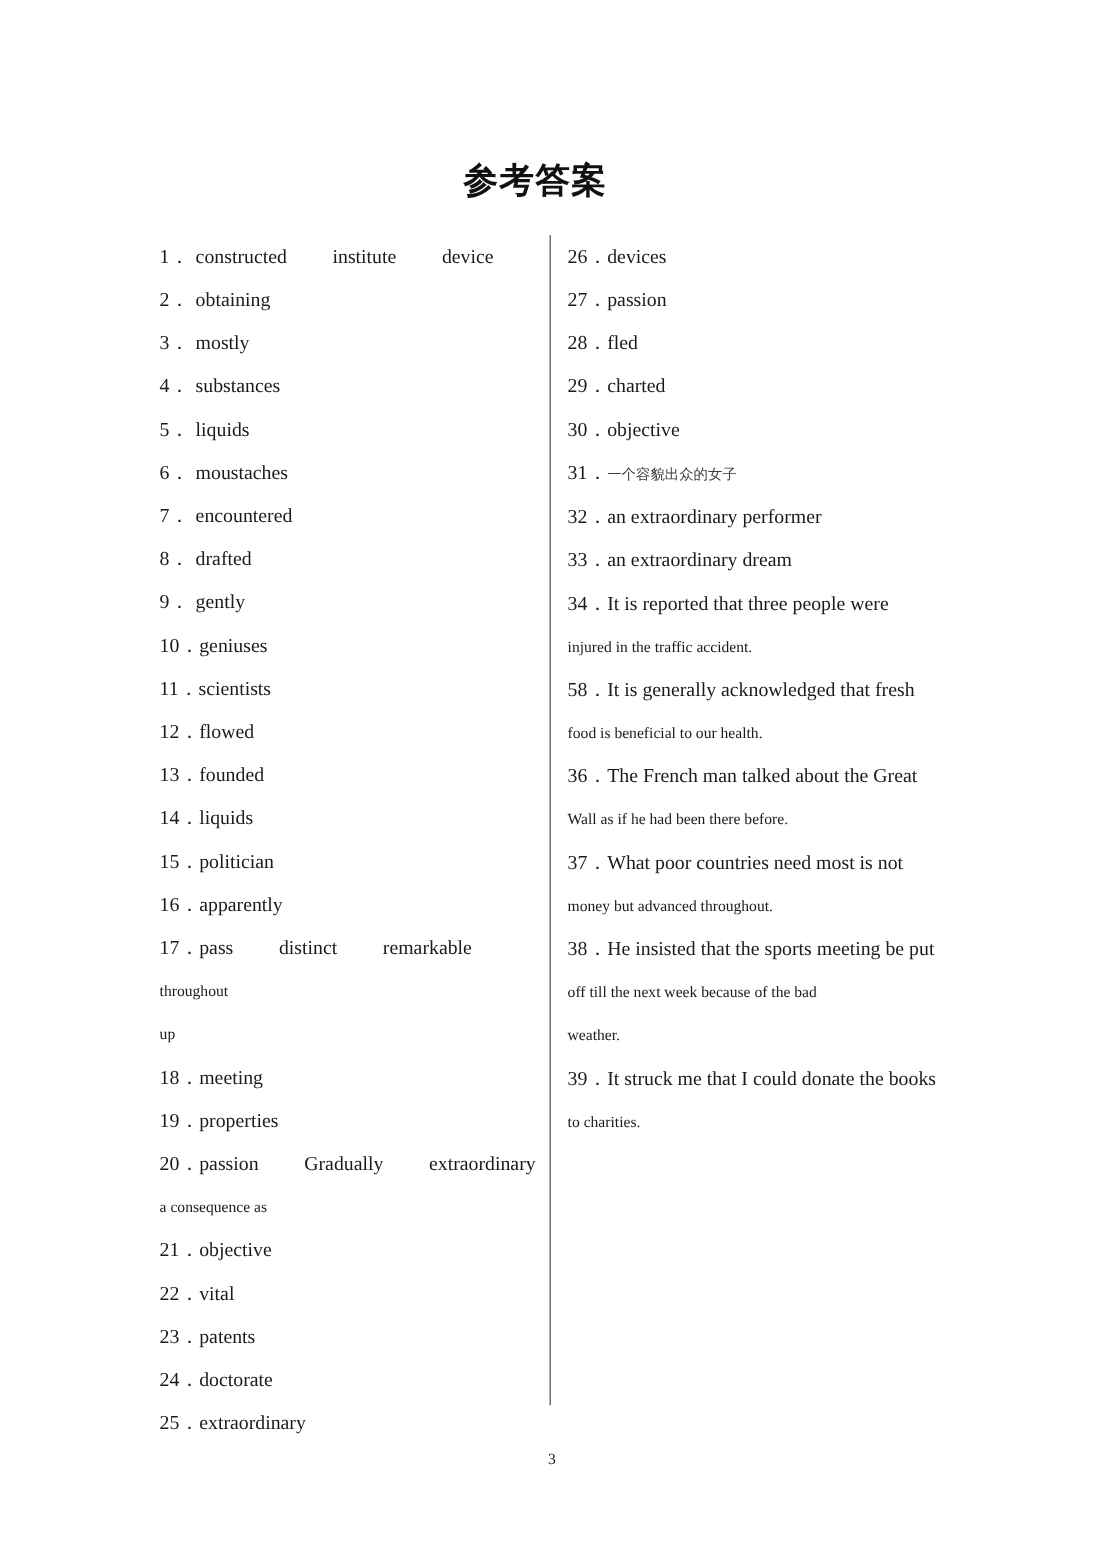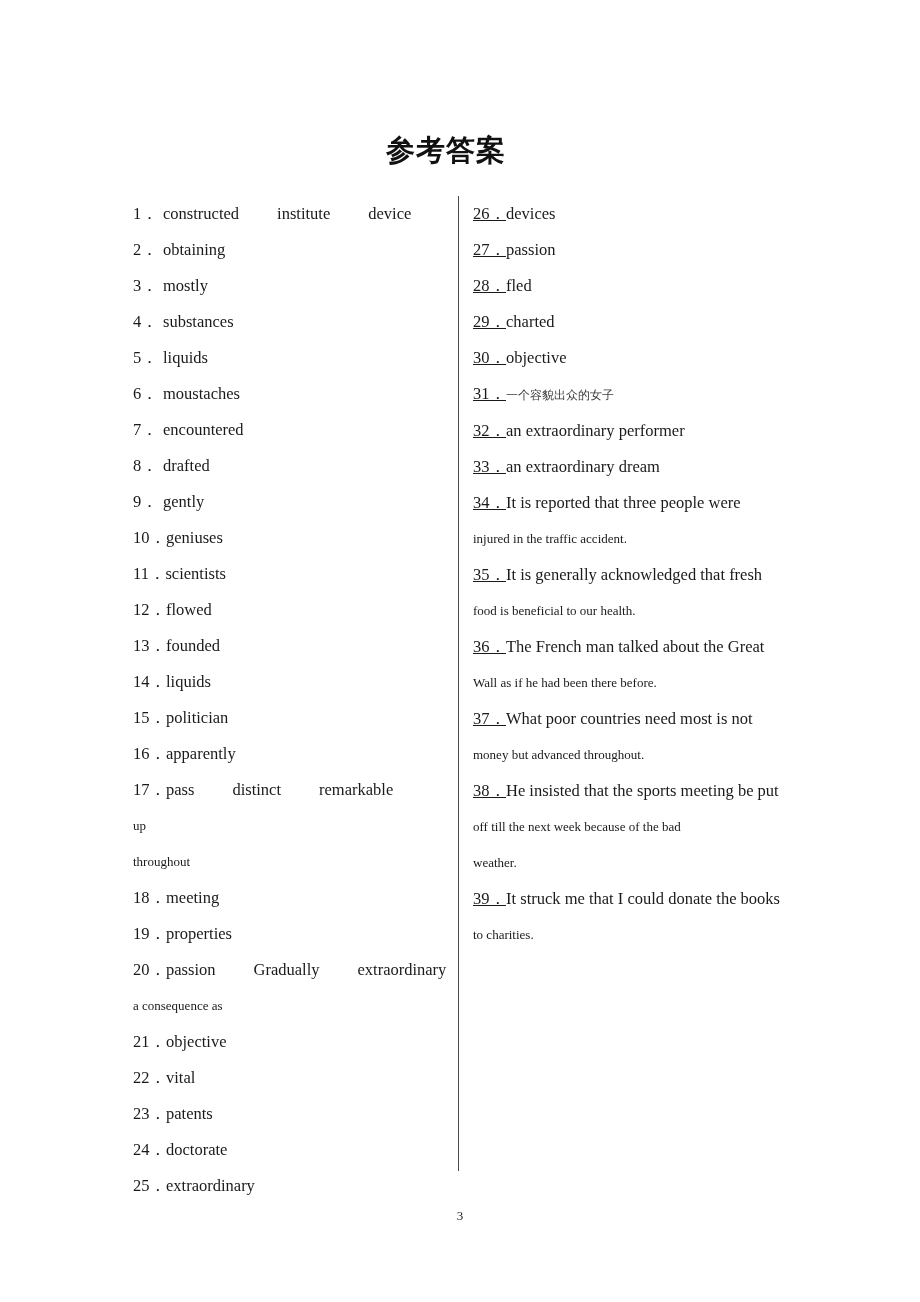--- a/index.html
+++ b/index.html
@@ -70,21 +70,20 @@
     white-space: nowrap;
     color: #1a1a1a;
   }
   .ans .num {
     display: inline-block;
     min-width: 30px;
     text-align: left;
   }
   .col-right .ans .num {
     min-width: 32px;
-    text-decoration: underline;
   }
   .ans .val { }
 
   
   .ans .w {
     display: inline-block;
   }
   .ans .w + .w {
     margin-left: 38px;
   }
@@ -142,22 +141,22 @@
         <div class="ans"><span class="num">8．</span><span class="w val">drafted</span></div>
         <div class="ans"><span class="num">9．</span><span class="w val">gently</span></div>
         <div class="ans"><span class="num">10．</span><span class="w val">geniuses</span></div>
         <div class="ans"><span class="num">11．</span><span class="w val">scientists</span></div>
         <div class="ans"><span class="num">12．</span><span class="w val">flowed</span></div>
         <div class="ans"><span class="num">13．</span><span class="w val">founded</span></div>
         <div class="ans"><span class="num">14．</span><span class="w val">liquids</span></div>
         <div class="ans"><span class="num">15．</span><span class="w val">politician</span></div>
         <div class="ans"><span class="num">16．</span><span class="w val">apparently</span></div>
         <div class="ans"><span class="num">17．</span><span class="w val">pass</span><span class="w val">distinct</span><span class="w val">remarkable</span></div>
+        <div class="cont">throughout</div>
         <div class="cont">up</div>
-        <div class="cont">throughout</div>
         <div class="ans"><span class="num">18．</span><span class="w val">meeting</span></div>
         <div class="ans"><span class="num">19．</span><span class="w val">properties</span></div>
         <div class="ans"><span class="num">20．</span><span class="w val">passion</span><span class="w val">Gradually</span><span class="w val">extraordinary</span></div>
         <div class="cont">a consequence as</div>
         <div class="ans"><span class="num">21．</span><span class="w val">objective</span></div>
         <div class="ans"><span class="num">22．</span><span class="w val">vital</span></div>
         <div class="ans"><span class="num">23．</span><span class="w val">patents</span></div>
         <div class="ans"><span class="num">24．</span><span class="w val">doctorate</span></div>
         <div class="ans"><span class="num">25．</span><span class="w val">extraordinary</span></div>
       </div>
@@ -166,21 +165,21 @@
         <div class="ans"><span class="num">26．</span><span class="w val">devices</span></div>
         <div class="ans"><span class="num">27．</span><span class="w val">passion</span></div>
         <div class="ans"><span class="num">28．</span><span class="w val">fled</span></div>
         <div class="ans"><span class="num">29．</span><span class="w val">charted</span></div>
         <div class="ans"><span class="num">30．</span><span class="w val">objective</span></div>
         <div class="ans"><span class="num">31．</span><span class="w val cjk">一个容貌出众的女子</span></div>
         <div class="ans"><span class="num">32．</span><span class="w val">an extraordinary performer</span></div>
         <div class="ans"><span class="num">33．</span><span class="w val">an extraordinary dream</span></div>
         <div class="ans sentence"><span class="num">34．</span><span class="w val">It is reported that three people were</span></div>
         <div class="cont">injured in the traffic accident.</div>
-        <div class="ans sentence"><span class="num">35．</span><span class="w val">It is generally acknowledged that fresh</span></div>
+        <div class="ans sentence"><span class="num">58．</span><span class="w val">It is generally acknowledged that fresh</span></div>
         <div class="cont">food is beneficial to our health.</div>
         <div class="ans sentence"><span class="num">36．</span><span class="w val">The French man talked about the Great</span></div>
         <div class="cont">Wall as if he had been there before.</div>
         <div class="ans sentence"><span class="num">37．</span><span class="w val">What poor countries need most is not</span></div>
         <div class="cont">money but advanced throughout.</div>
         <div class="ans sentence"><span class="num">38．</span><span class="w val">He insisted that the sports meeting be put</span></div>
         <div class="cont">off till the next week because of the bad</div>
         <div class="cont">weather.</div>
         <div class="ans sentence"><span class="num">39．</span><span class="w val">It struck me that I could donate the books</span></div>
         <div class="cont">to charities.</div>

